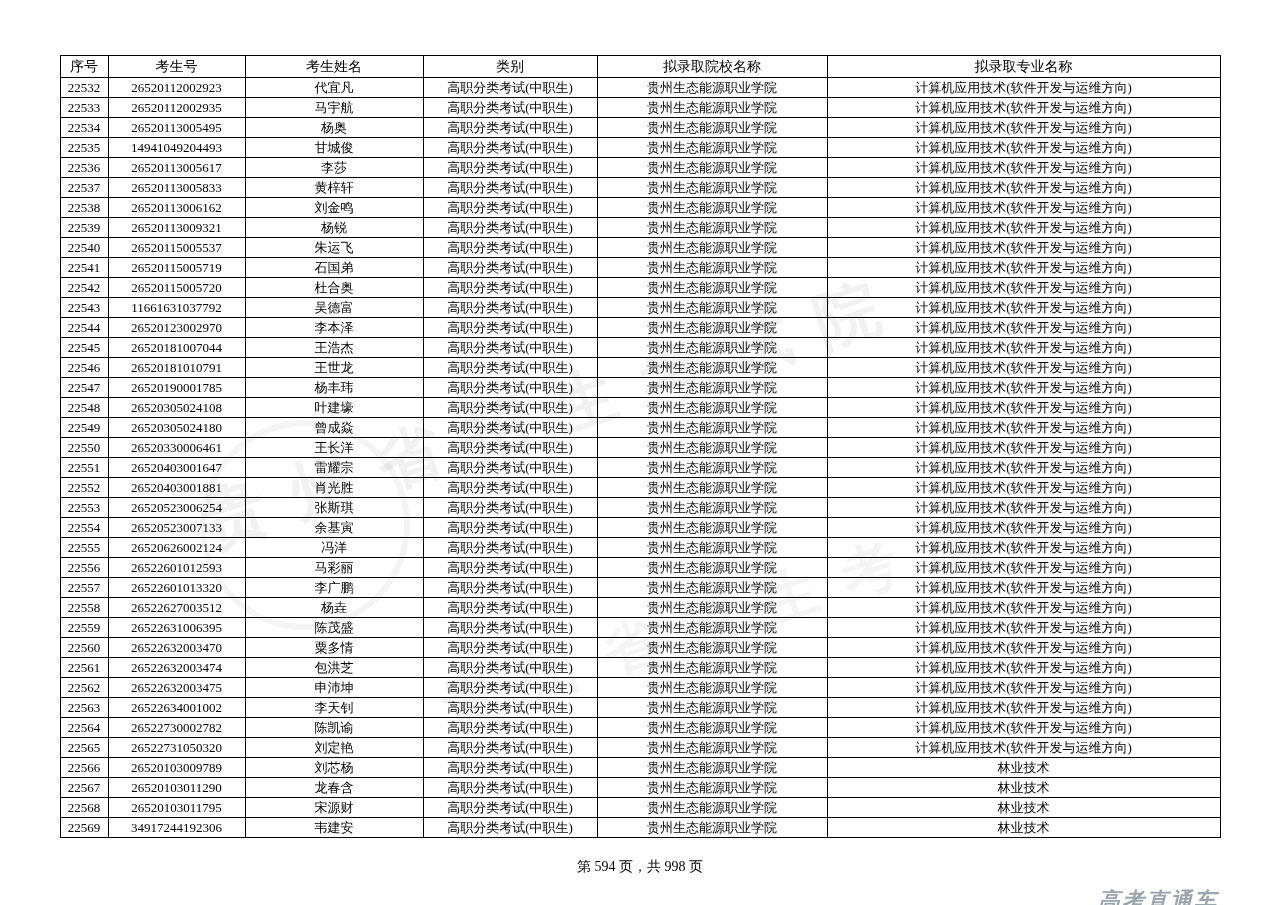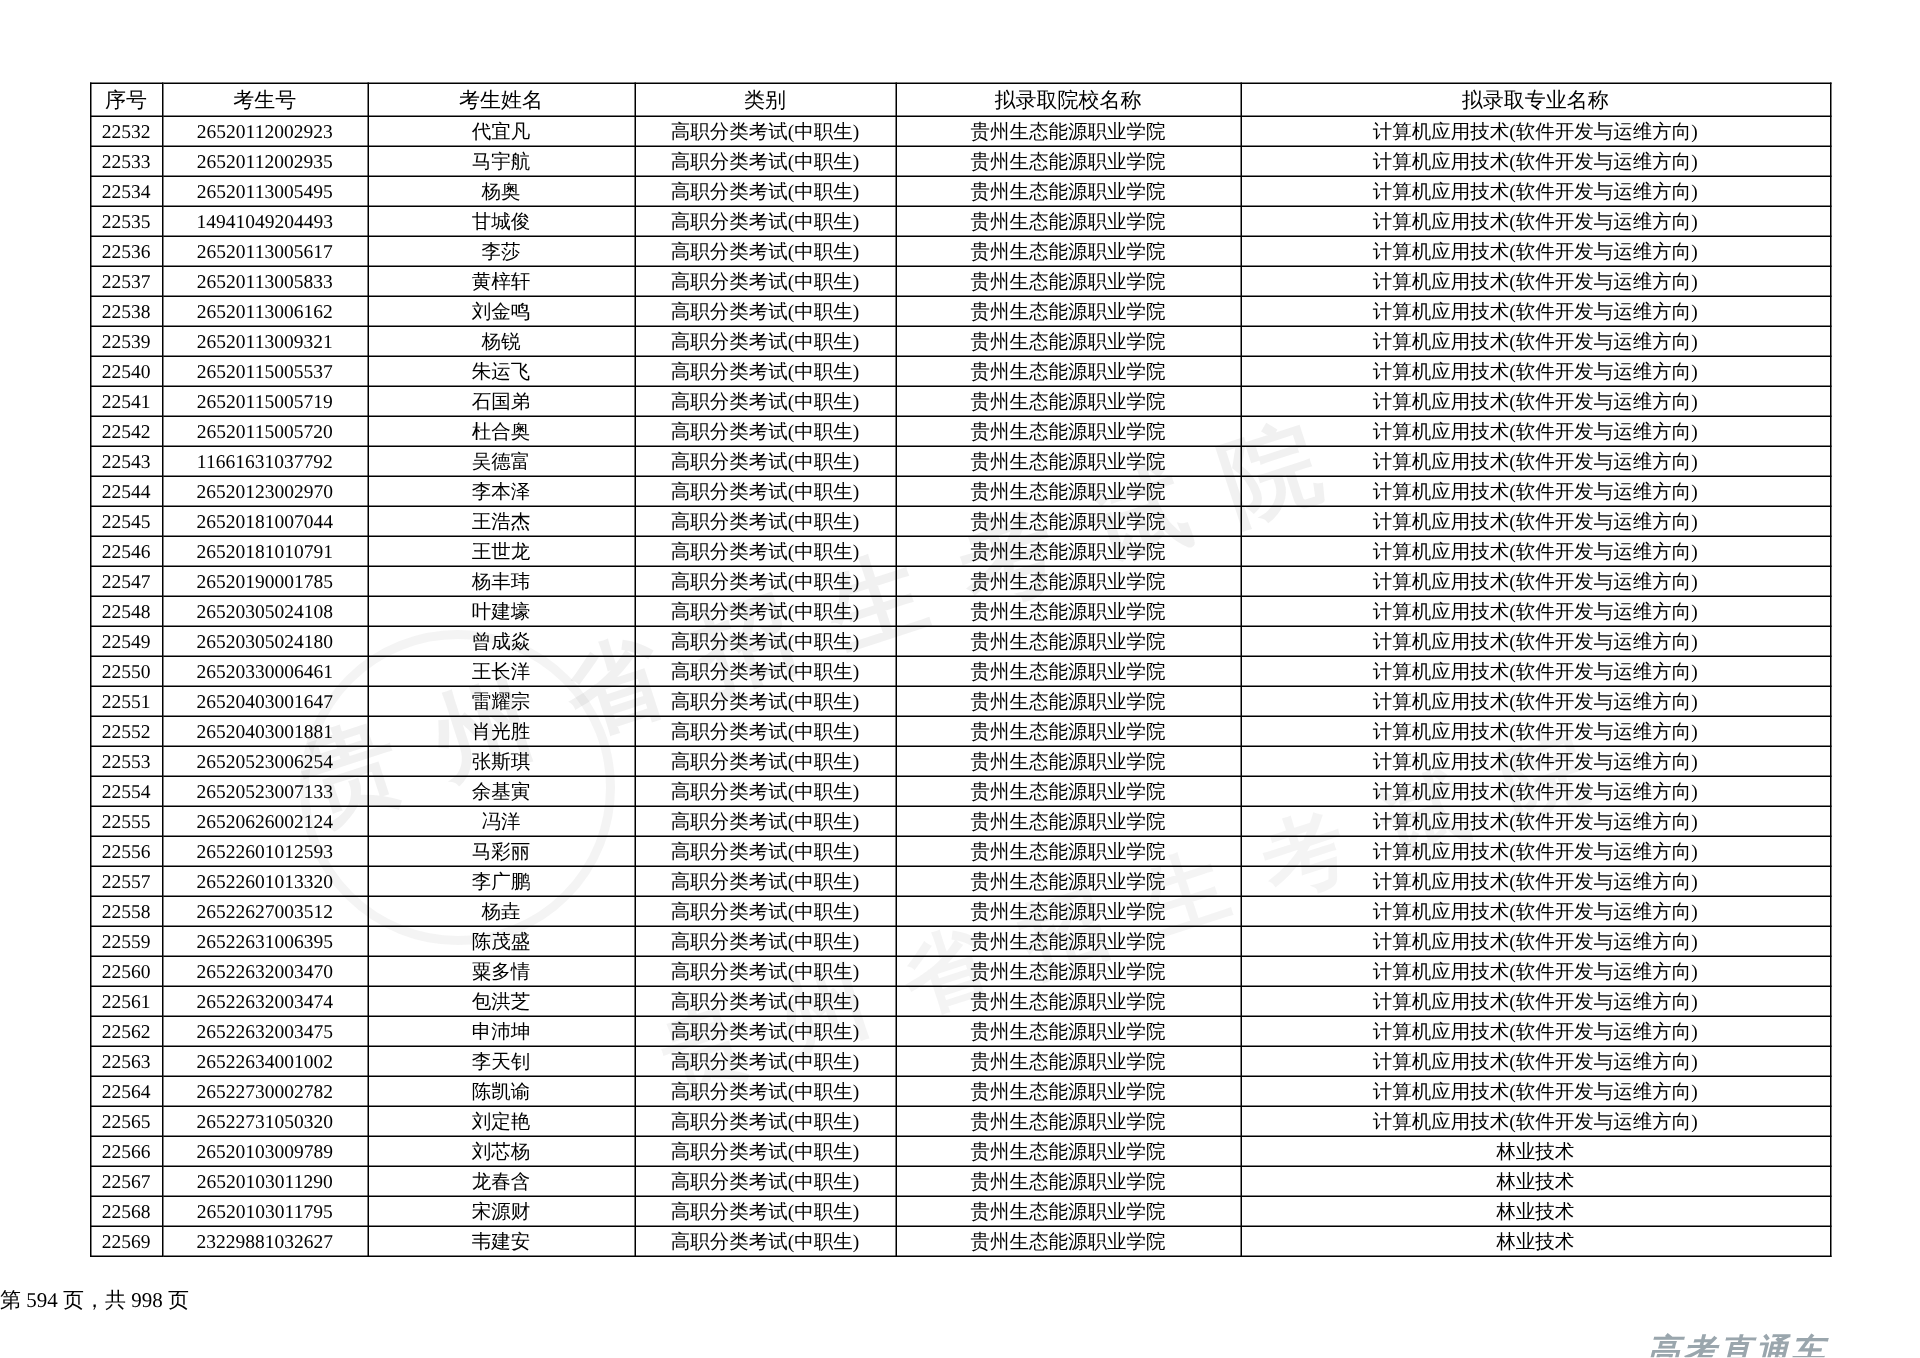--- a/index.html
+++ b/index.html
@@ -38,20 +38,21 @@
   }
   table.roster td {
     height: 20px;
     font-size: 13px;
   }
   .footer {
     position: absolute;
     left: 0;
     width: 100%;
     top: 858px;
+    text-align: center;
     font-size: 14px;
     z-index: 2;
   }
   .brand-logo {
     position: absolute;
     right: 62px;
     top: 850px;
     font-size: 22px;
     font-weight: bold;
     font-style: italic;
@@ -413,21 +414,21 @@
         <tr>
           <td>22568</td>
           <td>26520103011795</td>
           <td>宋源财</td>
           <td>高职分类考试(中职生)</td>
           <td>贵州生态能源职业学院</td>
           <td>林业技术</td>
         </tr>
         <tr>
           <td>22569</td>
-          <td>23229881032627</td>
+          <td>34917244192306</td>
           <td>韦建安</td>
           <td>高职分类考试(中职生)</td>
           <td>贵州生态能源职业学院</td>
           <td>林业技术</td>
         </tr>
       </tbody>
   </table>
 
   <div class="footer">第 594 页，共 998 页</div>
 

